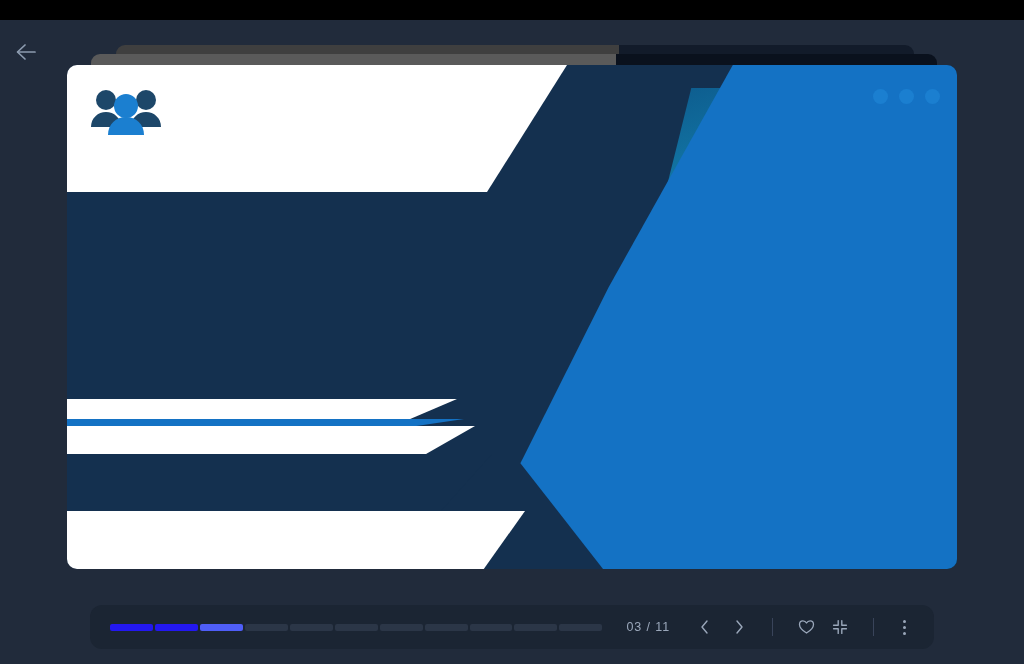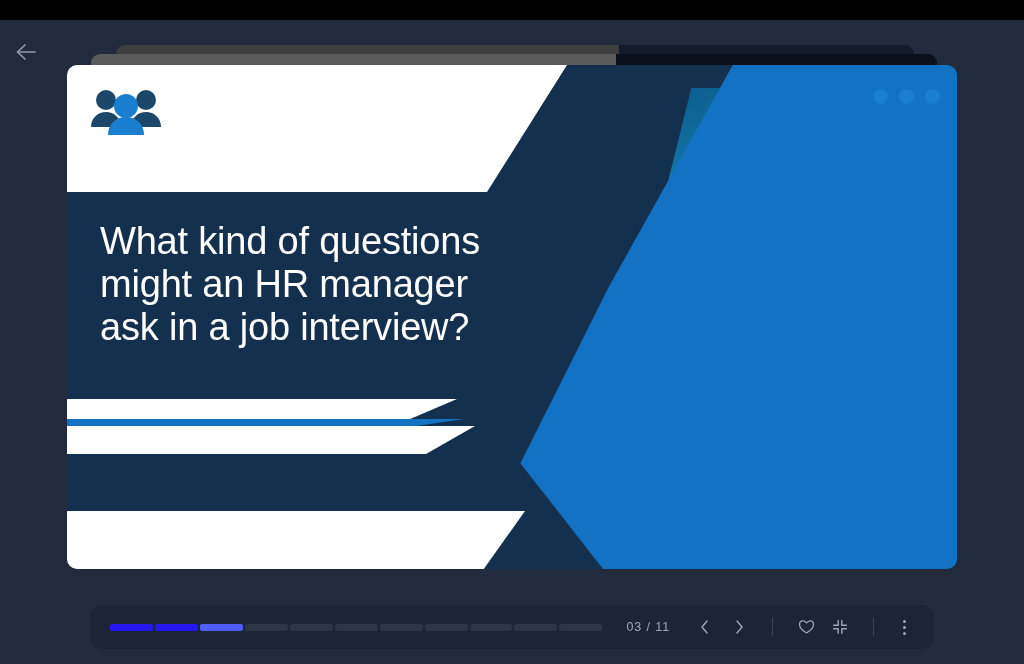--- a/index.html
+++ b/index.html
@@ -469,23 +469,20 @@
       <svg width="74" height="48" viewBox="0 0 74 48" aria-hidden="true">
         <circle cx="17" cy="13" r="10" fill="#1d4769"></circle>
         <path d="M2 40c0-9 7-15 15-15s15 6 15 15z" fill="#1d4769"></path>
         <circle cx="57" cy="13" r="10" fill="#1d4769"></circle>
         <path d="M42 40c0-9 7-15 15-15s15 6 15 15z" fill="#1d4769"></path>
         <circle cx="37" cy="19" r="12" fill="#1b7fd0"></circle>
         <path d="M19 48c0-11 8-18 18-18s18 7 18 18z" fill="#1b7fd0"></path>
       </svg>
     </div>
 
-    <div class="headline">What kind of questions
-might an HR manager
-ask in a job interview?</div>
 
     <div class="stripes">
       <div class="stripe s-white-1"></div>
       <div class="stripe s-blue-line"></div>
       <div class="stripe s-white-2"></div>
       <div class="stripe s-navy"></div>
       <div class="stripe s-white-3"></div>
     </div>
 
     <div class="slide-dots">

